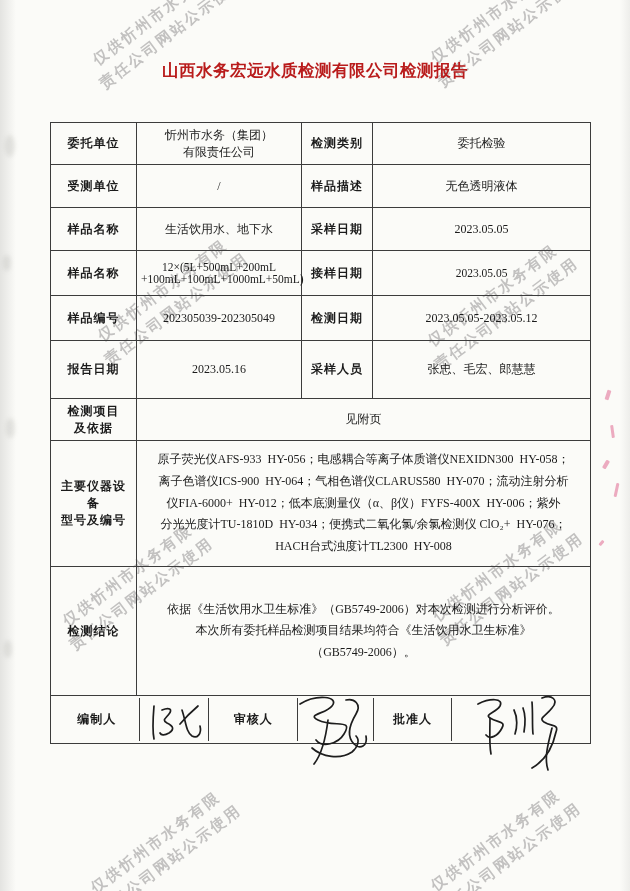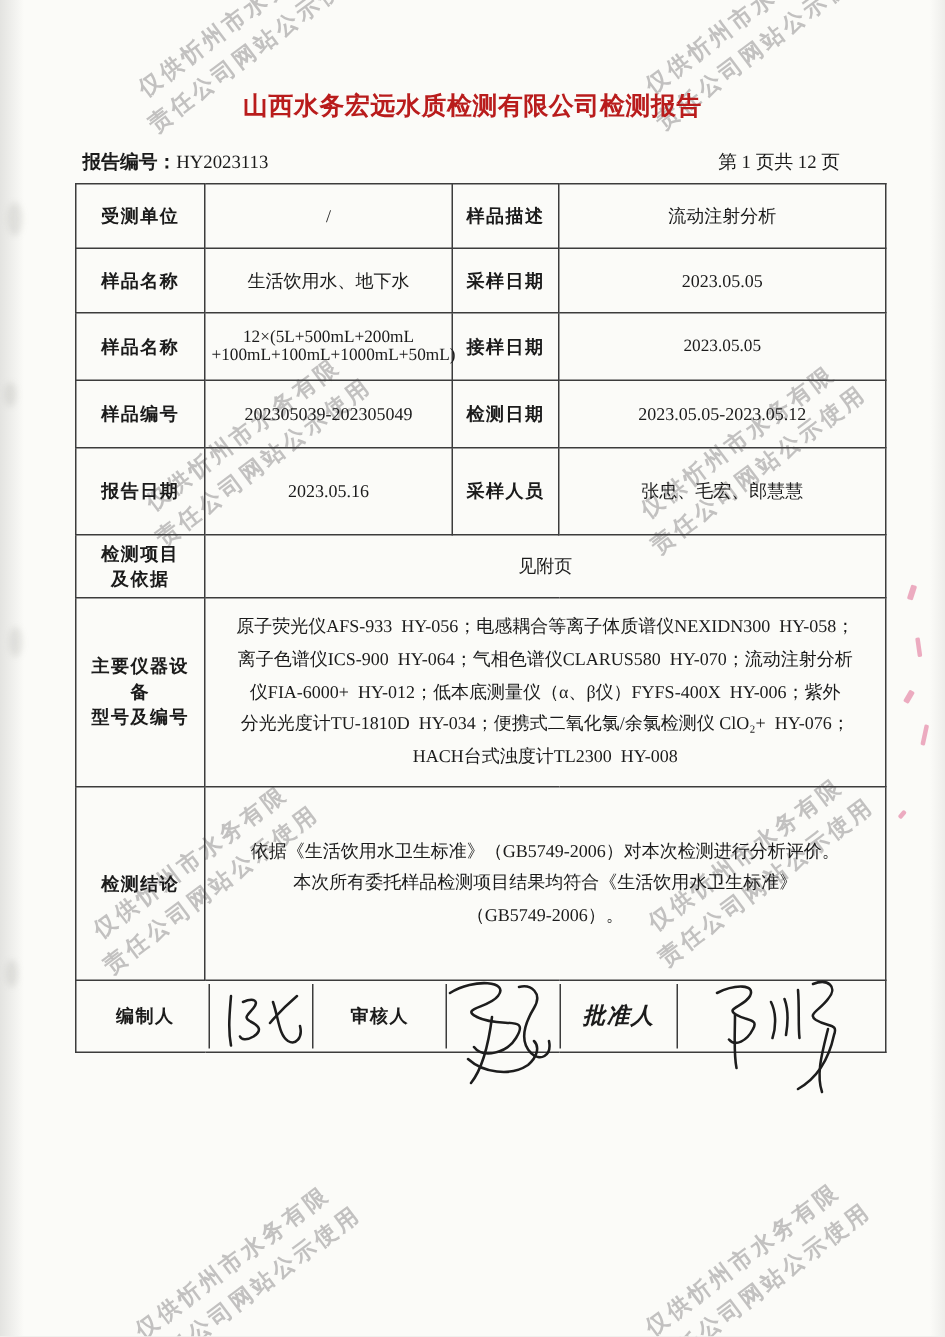--- a/index.html
+++ b/index.html
@@ -58,21 +58,21 @@
   td.concl{text-align:left;vertical-align:top;padding:22px 8px 4px 10px;
     font-size:12.3px;line-height:1.8;}
   
   td.sigwrap{padding:0;}
   .sigrow{display:flex;height:43px;}
   .sigrow>div{box-sizing:border-box;border-right:1px solid #3c3c3c;
     display:flex;align-items:center;justify-content:center;position:relative;}
   .sigrow>div:last-child{border-right:none;}
   .sc1{width:86px;font-weight:bold;letter-spacing:1px;font-size:12px;}
   .sc2{width:71px;} .sc3{width:90px;font-weight:bold;letter-spacing:1px;font-size:12px;}
-  .sc4{width:77px;} .sc5{width:80px;font-weight:bold;letter-spacing:1px;font-size:15px;font-style:italic;}
+  .sc4{width:77px;} .sc5{width:80px;font-weight:bold;letter-spacing:1px;font-size:12px;}
   .sc6{width:136px;}
   .sig-svg{position:absolute;overflow:visible;z-index:5;}
   .sig-svg path{fill:none;stroke:#1d1d1d;stroke-width:1.7;
     stroke-linecap:round;stroke-linejoin:round;}
   .s1{left:2px;top:-2px;} .s2{left:-10px;top:-8px;} .s3{left:8px;top:-10px;}
 </style>
 </head>
 <body>
 
 <div class="page">
@@ -116,38 +116,41 @@
   <div class="wm wm7">
       <span>仅供忻州市水务有限</span>
       <span>责任公司网站公示使用</span>
     </div>
   <div class="wm wm8">
       <span>仅供忻州市水务有限</span>
       <span>责任公司网站公示使用</span>
     </div>
 
   <div class="title">山西水务宏远水质检测有限公司检测报告</div>
-  <div class="meta">
-    <span><span class="b">报告编号：</span><span>HY2023113</span></span>
-    <span>第 1 页共 12 页</span>
-  </div>
 
   <table class="rep">
     <colgroup>
         <col style="width:86px">
         <col style="width:165px">
         <col style="width:71px">
         <col style="width:218px">
       </colgroup>
     <tbody>
+      <tr class="r1">
+        <td class="lbl">委托单位</td>
+        <td class="val ml">忻州市水务（集团）
+有限责任公司</td>
+        <td class="lbl">检测类别</td>
+        <td class="val">委托检验</td>
+      </tr>
       <tr class="r2">
         <td class="lbl">受测单位</td>
         <td class="val">/</td>
         <td class="lbl">样品描述</td>
-        <td class="val">流动注射分析</td>
+        <td class="val">无色透明液体</td>
       </tr>
       <tr class="r3">
         <td class="lbl">样品名称</td>
         <td class="val">生活饮用水、地下水</td>
         <td class="lbl">采样日期</td>
         <td class="val">2023.05.05</td>
       </tr>
       <tr class="r4">
         <td class="lbl">样品名称</td>
         <td class="val ml">12×(5L+500mL+200mL

